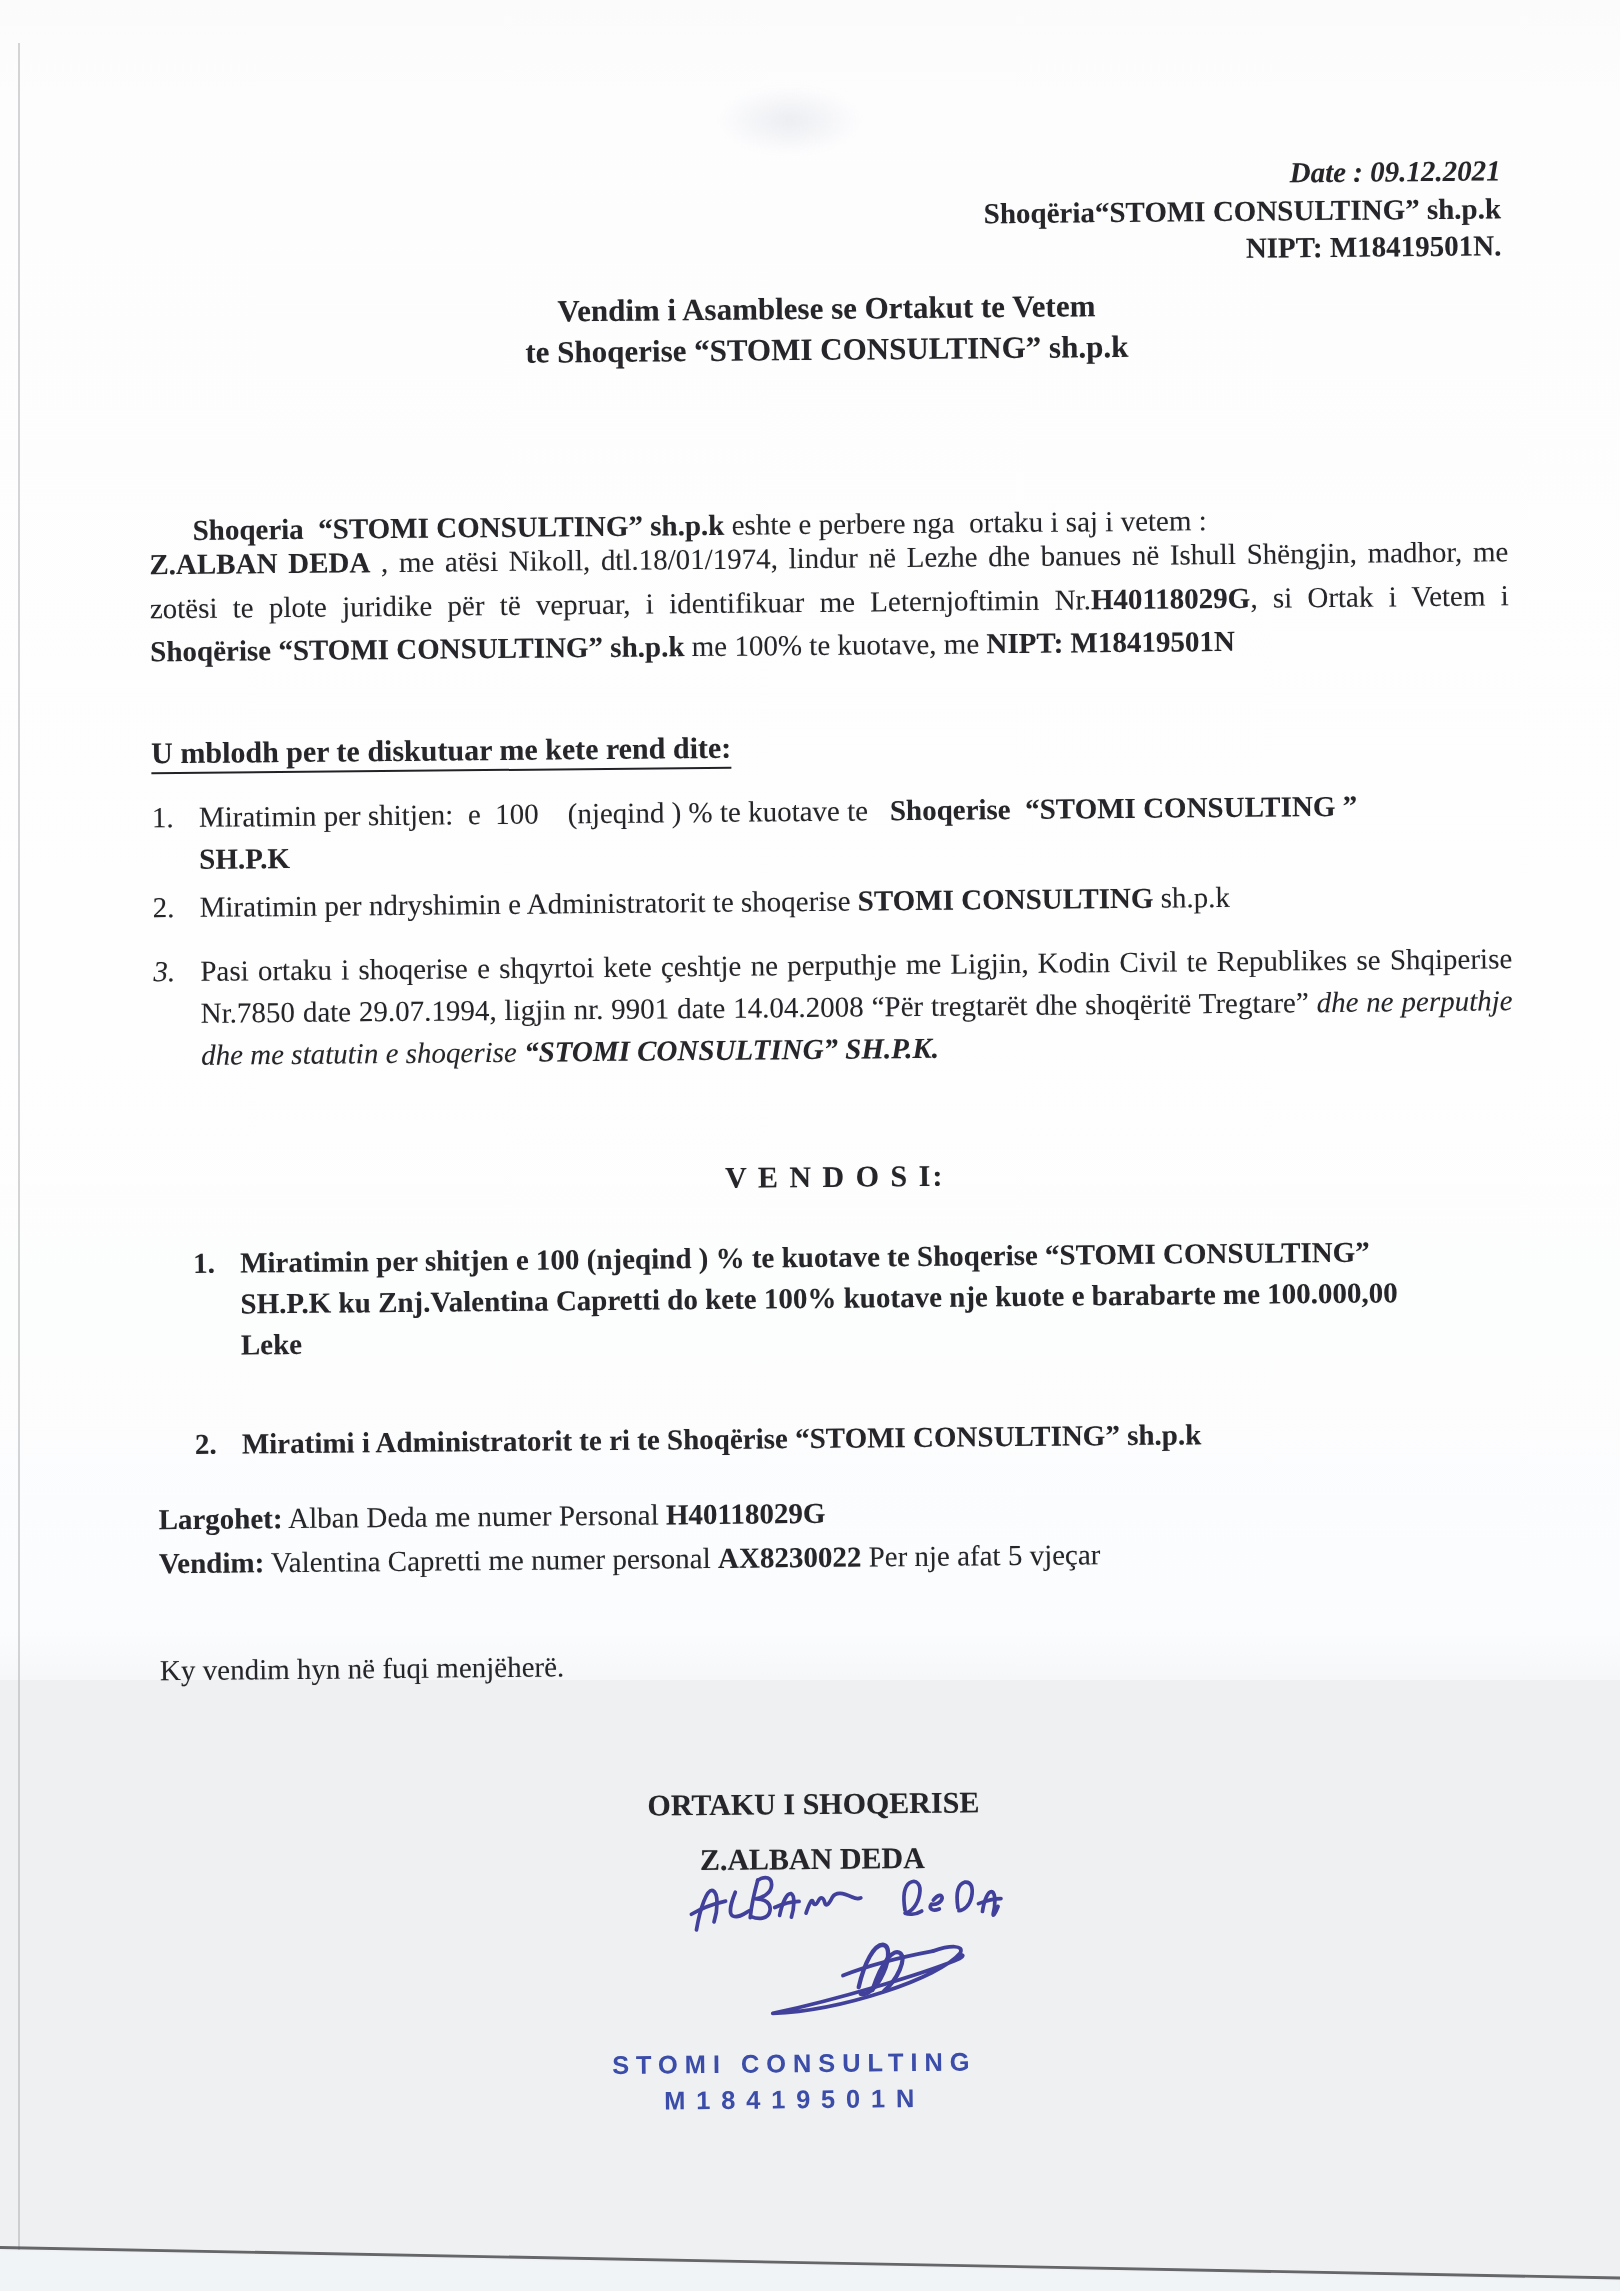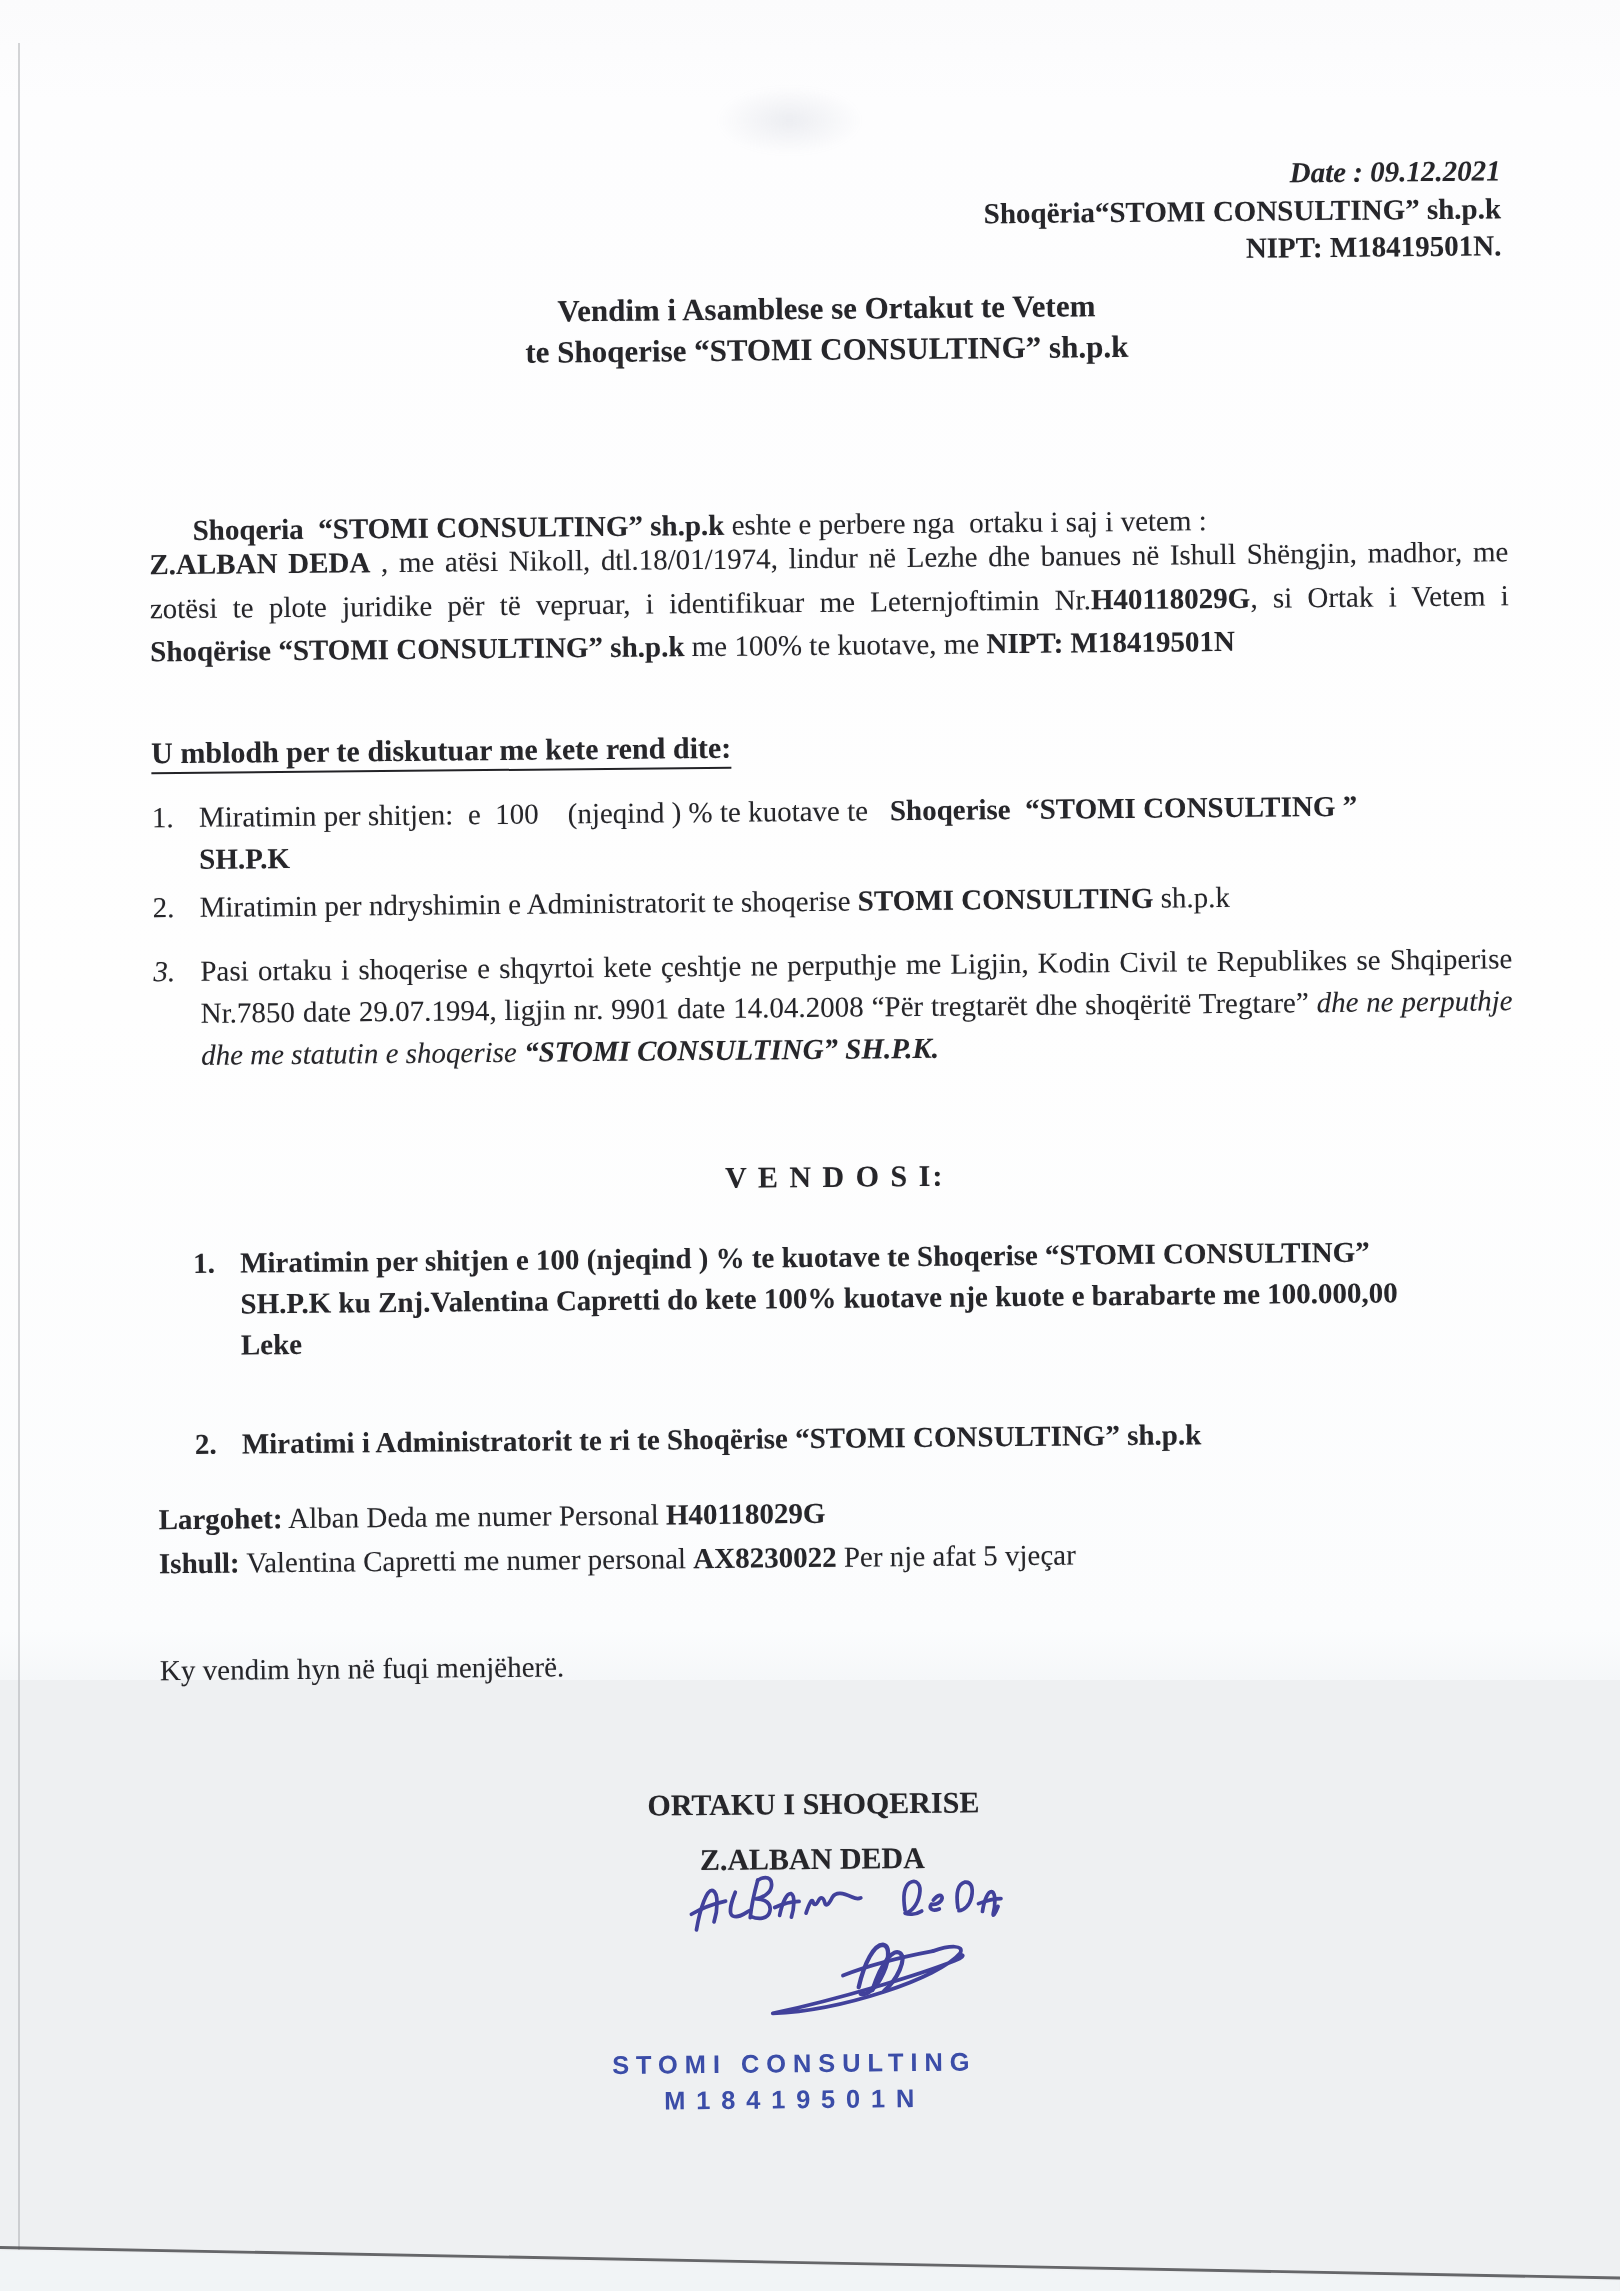--- a/index.html
+++ b/index.html
@@ -131,21 +131,21 @@
         <span class="num">2.</span>
         <div class="txt">Miratimi i Administratorit te ri te  Shoqërise “STOMI CONSULTING” sh.p.k</div>
       </div>
     </div>
 
     <div class="blk largohet">
       <span class="b">Largohet:</span><span> Alban Deda me numer Personal </span><span class="sb">H40118029G</span>
     </div>
 
     <div class="blk behet">
-      <span class="b">Ishull:</span><span> Valentina Capretti  me numer personal </span><span class="b">AX8230022</span><span> Per nje afat 5 vjeçar</span>
+      <span class="b">Vendim:</span><span> Valentina Capretti  me numer personal </span><span class="b">AX8230022</span><span> Per nje afat 5 vjeçar</span>
     </div>
 
     <div class="blk effective">Ky vendim hyn në fuqi menjëherë.</div>
 
     <div class="blk ortaku">ORTAKU   I  SHOQERISE</div>
     <div class="blk zalban">Z.ALBAN DEDA</div>
 
     <svg class="sigsvg" width="490" height="206" viewBox="0 0 500 210" fill="none" stroke="#41419b" stroke-width="3.8" stroke-linecap="round" stroke-linejoin="round">
       <path d="M103,68 C107,46 114,26 120,28 C126,31 125,48 121,60"></path>
       <path d="M98,52 C110,45 124,41 133,39"></path>

